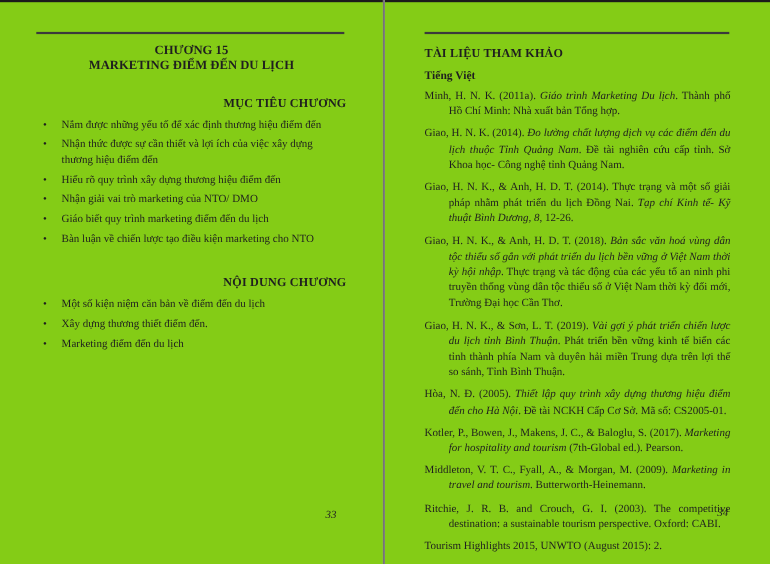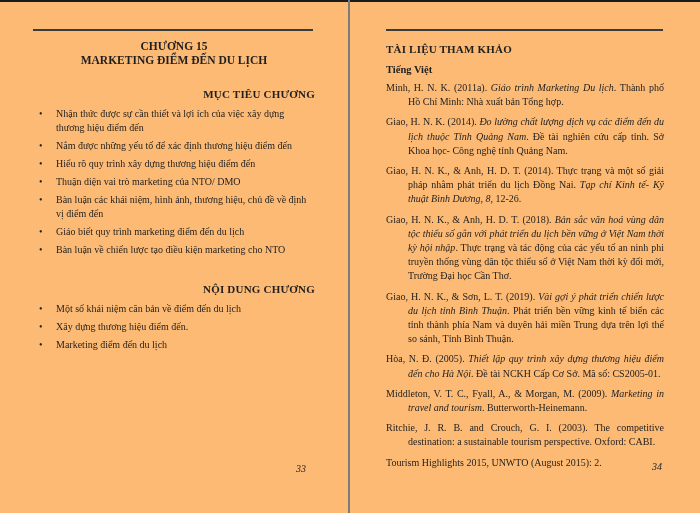--- a/index.html
+++ b/index.html
@@ -1,18 +1,18 @@
 <!DOCTYPE html>
 <html><head>
 <meta charset="utf-8">
 <style>
   html,body{margin:0;padding:0;background:#ffffff;}
   .spread{
     position:relative;width:700px;height:513px;overflow:hidden;
-    background:#fdba74;color:#1f1f1f;
+    background:#84cc16;color:#1f1f1f;
     font-family:"Liberation Serif","DejaVu Serif",serif;
     -webkit-font-smoothing:antialiased;
   }
   .scan-top{position:absolute;top:0;left:0;width:100%;height:2px;background:#1b1b1b;}
   .seam{position:absolute;top:0;left:348px;width:2px;height:513px;
     background:linear-gradient(to right,#9a9a9a,#5f5f5f,#9a9a9a);}
   .page{position:absolute;top:29px;}
   .page-left{left:33px;width:282px;}
   .page-right{left:386px;width:278px;}
   .rule{height:2px;background:#3b3b3b;}
@@ -44,52 +44,52 @@
   <div class="scan-top"></div>
   <div class="seam"></div>
 
   <div class="page page-left">
     <div class="rule"></div>
     <div class="chapter">CHƯƠNG 15</div>
     <div class="chapter" style="margin-top:0;">MARKETING ĐIỂM ĐẾN DU LỊCH</div>
 
     <div class="sec-heading">MỤC TIÊU CHƯƠNG</div>
     <ul class="bullets">
+        <li>Nắm được những yếu tố để xác định thương hiệu điểm đến</li>
         <li>Nhận thức được sự cần thiết và lợi ích của việc xây dựng thương hiệu điểm đến</li>
-        <li>Nắm được những yếu tố để xác định thương hiệu điểm đến</li>
         <li>Hiểu rõ quy trình xây dựng thương hiệu điểm đến</li>
-        <li>Thuận diện vai trò marketing của NTO/ DMO</li>
-        <li>Bàn luận các khái niệm, hình ảnh, thương hiệu, chủ đề về định vị điểm đến</li>
+        <li>Nhận giải vai trò marketing của NTO/ DMO</li>
         <li>Giáo biết quy trình marketing điểm đến du lịch</li>
         <li>Bàn luận về chiến lược tạo điều kiện marketing cho NTO</li>
       </ul>
 
     <div class="sec-heading second">NỘI DUNG CHƯƠNG</div>
     <ul class="bullets">
-        <li>Một số khái niệm căn bản về điểm đến du lịch</li>
-        <li>Xây dựng thương hiệu điểm đến.</li>
+        <li>Một số kiện niệm căn bản về điểm đến du lịch</li>
+        <li>Xây dựng thương thiết điểm đến.</li>
         <li>Marketing điểm đến du lịch</li>
       </ul>
   </div>
 
   <div class="page page-right">
     <div class="rule"></div>
     <div class="refs-title">TÀI LIỆU THAM KHẢO</div>
 
     <div class="group-heading">Tiếng Việt</div>
     <div>
         <p class="ref"><span>Minh, H. N. K. (2011a). </span><em>Giáo trình Marketing Du lịch</em><span>. Thành phố Hồ Chí Minh: Nhà xuất bản Tổng hợp.</span></p>
         <p class="ref"><span>Giao, H. N. K. (2014). </span><em>Đo lường chất lượng dịch vụ các điểm đến du lịch thuộc Tỉnh Quảng Nam</em><span>. Đề tài nghiên cứu cấp tỉnh. Sở Khoa học- Công nghệ tỉnh Quảng Nam.</span></p>
         <p class="ref"><span>Giao, H. N. K., &amp; Anh, H. D. T. (2014). Thực trạng và một số giải pháp nhằm phát triển du lịch Đồng Nai. </span><em>Tạp chí Kinh tế- Kỹ thuật Bình Dương, 8</em><span>, 12-26.</span></p>
         <p class="ref"><span>Giao, H. N. K., &amp; Anh, H. D. T. (2018). </span><em>Bản sắc văn hoá vùng dân tộc thiểu số gắn với phát triển du lịch bền vững ở Việt Nam thời kỳ hội nhập</em><span>. Thực trạng và tác động của các yếu tố an ninh phi truyền thống vùng dân tộc thiểu số ở Việt Nam thời kỳ đổi mới, Trường Đại học Cần Thơ.</span></p>
         <p class="ref"><span>Giao, H. N. K., &amp; Sơn, L. T. (2019). </span><em>Vài gợi ý phát triển chiến lược du lịch tỉnh Bình Thuận</em><span>. Phát triển bền vững kinh tế biển các tỉnh thành phía Nam và duyên hải miền Trung dựa trên lợi thế so sánh, Tỉnh Bình Thuận.</span></p>
         <p class="ref"><span>Hòa, N. Đ. (2005). </span><em>Thiết lập quy trình xây dựng thương hiệu điểm đến cho Hà Nội</em><span>. Đề tài NCKH Cấp Cơ Sở. Mã số: CS2005-01.</span></p>
       </div>
 
     <div>
+        <p class="ref"><span>Kotler, P., Bowen, J., Makens, J. C., &amp; Baloglu, S. (2017). </span><em>Marketing for hospitality and tourism</em><span> (7th-Global ed.). Pearson.</span></p>
         <p class="ref"><span>Middleton, V. T. C., Fyall, A., &amp; Morgan, M. (2009). </span><em>Marketing in travel and tourism</em><span>. Butterworth-Heinemann.</span></p>
         <p class="ref"><span>Ritchie, J. R. B. and Crouch, G. I. (2003). The competitive destination: a sustainable tourism perspective. Oxford: CABI.</span></p>
         <p class="ref"><span>Tourism Highlights 2015, UNWTO (August 2015): 2.</span></p>
       </div>
   </div>
 
   <div class="pagenum pagenum-left">33</div>
   <div class="pagenum pagenum-right">34</div>
 </div>
 

